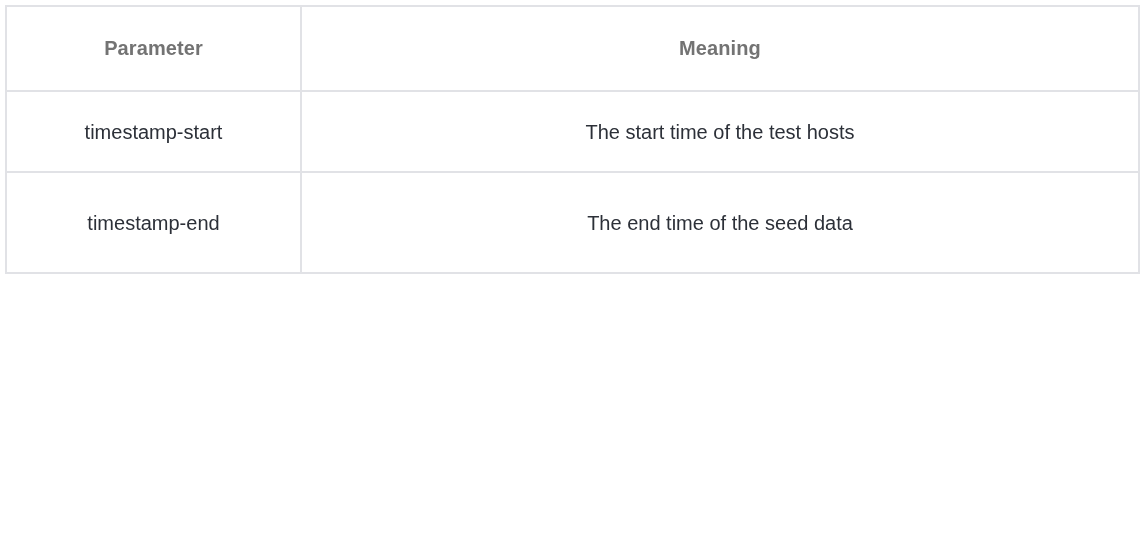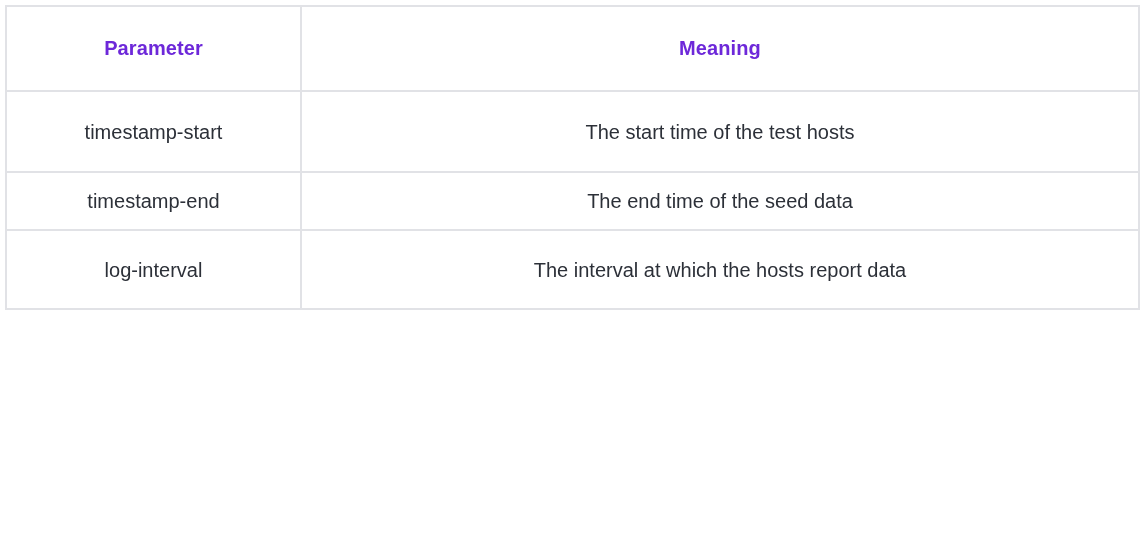--- a/index.html
+++ b/index.html
@@ -41,35 +41,35 @@
     text-align: center;
     vertical-align: middle;
     padding: 0 18px;
     box-sizing: border-box;
   }
 
   .param-table th {
     height: 85px;
     font-size: 20px;
     font-weight: bold;
-    color: #6d28d9;
+    color: #737373;
     letter-spacing: 0.1px;
   }
 
   .param-table td {
     font-size: 20px;
     font-weight: normal;
     color: #2c3038;
     line-height: 36px;
   }
 
   tr.row-seed td            { height: 86px; }
   tr.row-scale td           { height: 119px; }
   tr.row-timestamp-start td { height: 81px; margin-left: 12px; }
-  tr.row-timestamp-end td   { height: 58px; }
+  tr.row-timestamp-end td   { height: 101px; }
   tr.row-log-interval td    { height: 79px; }
 
   td.cell-param   { white-space: nowrap; }
   td.cell-meaning { padding: 0 90px; }
 </style>
 </head>
 <body>
 
 <div class="page">
 
@@ -86,20 +86,16 @@
     </thead>
     <tbody>
       <tr class="row-timestamp-start">
         <td class="cell-param">timestamp-start</td>
         <td class="cell-meaning">The start time of the test hosts</td>
       </tr>
       <tr class="row-timestamp-end">
         <td class="cell-param">timestamp-end</td>
         <td class="cell-meaning">The end time of the seed data</td>
       </tr>
-      <tr class="row-log-interval">
-        <td class="cell-param">log-interval</td>
-        <td class="cell-meaning">The interval at which the hosts report data</td>
-      </tr>
     </tbody>
   </table>
 
 </div>
 
 </body></html>

